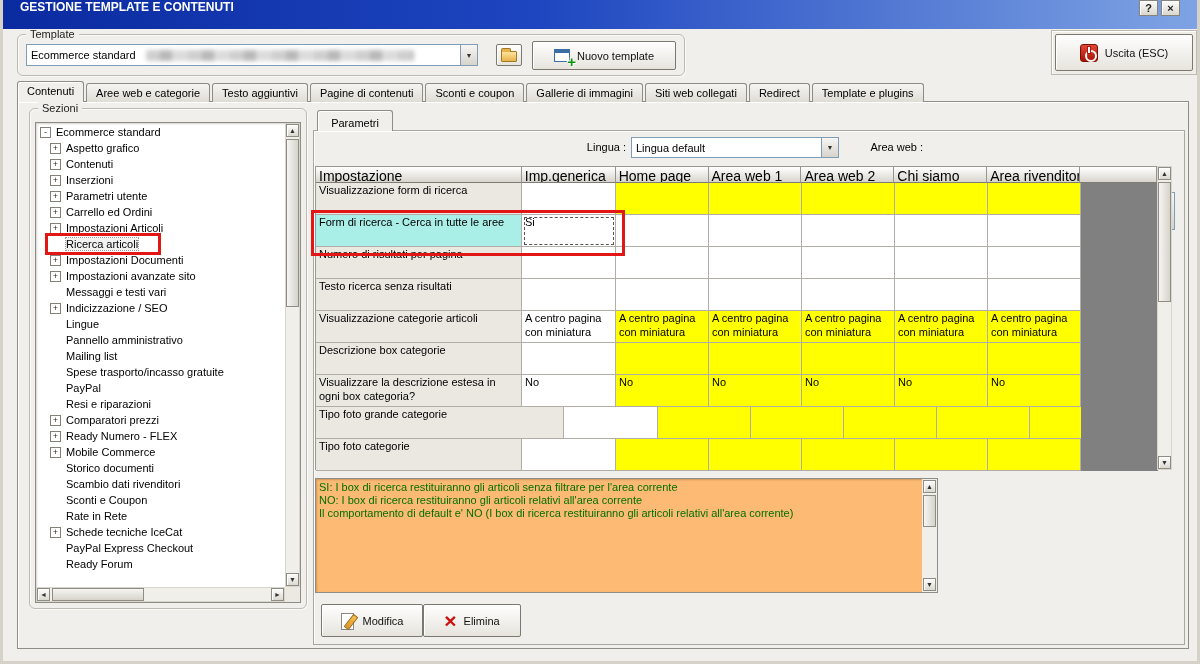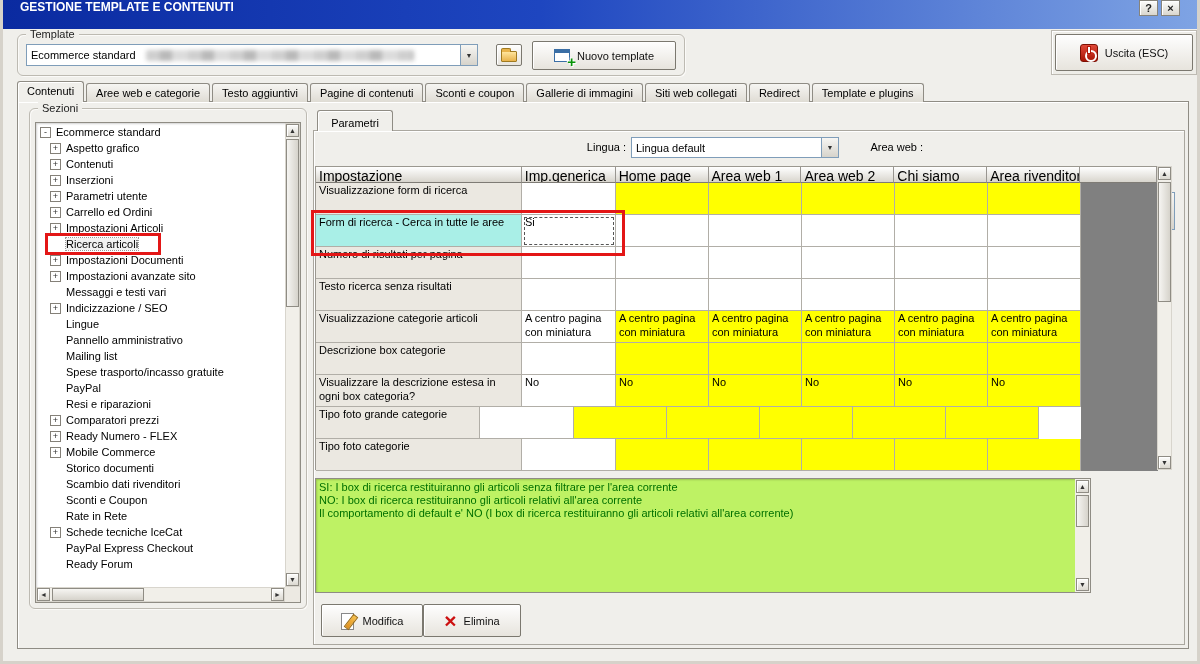--- a/index.html
+++ b/index.html
@@ -123,21 +123,21 @@
           padding:1px 3px; line-height:1.25; overflow:hidden; }
   .lblcell { background:#ebe8e1; }
   .bg-white { background:#fff; }
   .bg-yellow { background:#ffff00; }
   .bg-focus { background:#fff; outline:1px dashed #555; outline-offset:-3px; }
   .label-hl { background:#a9efe7; }
   .filler { position:absolute; left:765px; top:16px; width:77px; height:288px; background:#808080; }
   .table-vscroll { left:1154px; top:166px; height:304px; }
 
   
-  .info-box { position:absolute; left:312px; top:478px; width:776px; height:115px; background:#bef264;
+  .info-box { position:absolute; left:312px; top:478px; width:623px; height:115px; background:#fdba74;
               border:1px solid #8f8c84; box-shadow:inset 1px 1px 2px rgba(0,0,0,.2);padding-left:36px; }
   .info-text { position:absolute; left:3px; top:2px; right:18px; color:#007000; font-size:11px; line-height:13px; }
   .info-vscroll { right:0; top:0; height:113px; border:none; background:#f1efe9; }
 
   
   #modifica-btn { left:318px; top:604px; width:102px; height:33px; }
   #elimina-btn { left:420px; top:604px; width:98px; height:33px; }
   .edit-icon { position:relative; width:15px; height:16px; }
   .edit-icon::before { content:""; position:absolute; left:0; top:0; width:11px; height:15px; background:#fff;
                        border:1px solid #888; }
@@ -412,21 +412,21 @@
         <div class="trow">
           <div class="cell lblcell" style="width: 206px;">Visualizzare la descrizione estesa in ogni box categoria?</div>
           <div class="cell bg-white" style="width: 94px;">No</div>
           <div class="cell bg-yellow" style="width: 93px;">No</div>
           <div class="cell bg-yellow" style="width: 93px;">No</div>
           <div class="cell bg-yellow" style="width: 93px;">No</div>
           <div class="cell bg-yellow" style="width: 93px;">No</div>
           <div class="cell bg-yellow" style="width: 93px;">No</div>
         </div>
         <div class="trow">
-          <div class="cell lblcell" style="width: 164px;">Tipo foto grande categorie</div>
+          <div class="cell lblcell" style="width: 248px;">Tipo foto grande categorie</div>
           <div class="cell bg-white" style="width: 94px;"></div>
           <div class="cell bg-yellow" style="width: 93px;"></div>
           <div class="cell bg-yellow" style="width: 93px;"></div>
           <div class="cell bg-yellow" style="width: 93px;"></div>
           <div class="cell bg-yellow" style="width: 93px;"></div>
           <div class="cell bg-yellow" style="width: 93px;"></div>
         </div>
         <div class="trow">
           <div class="cell lblcell" style="width: 206px;">Tipo foto categorie</div>
           <div class="cell bg-white" style="width: 94px;"></div>

